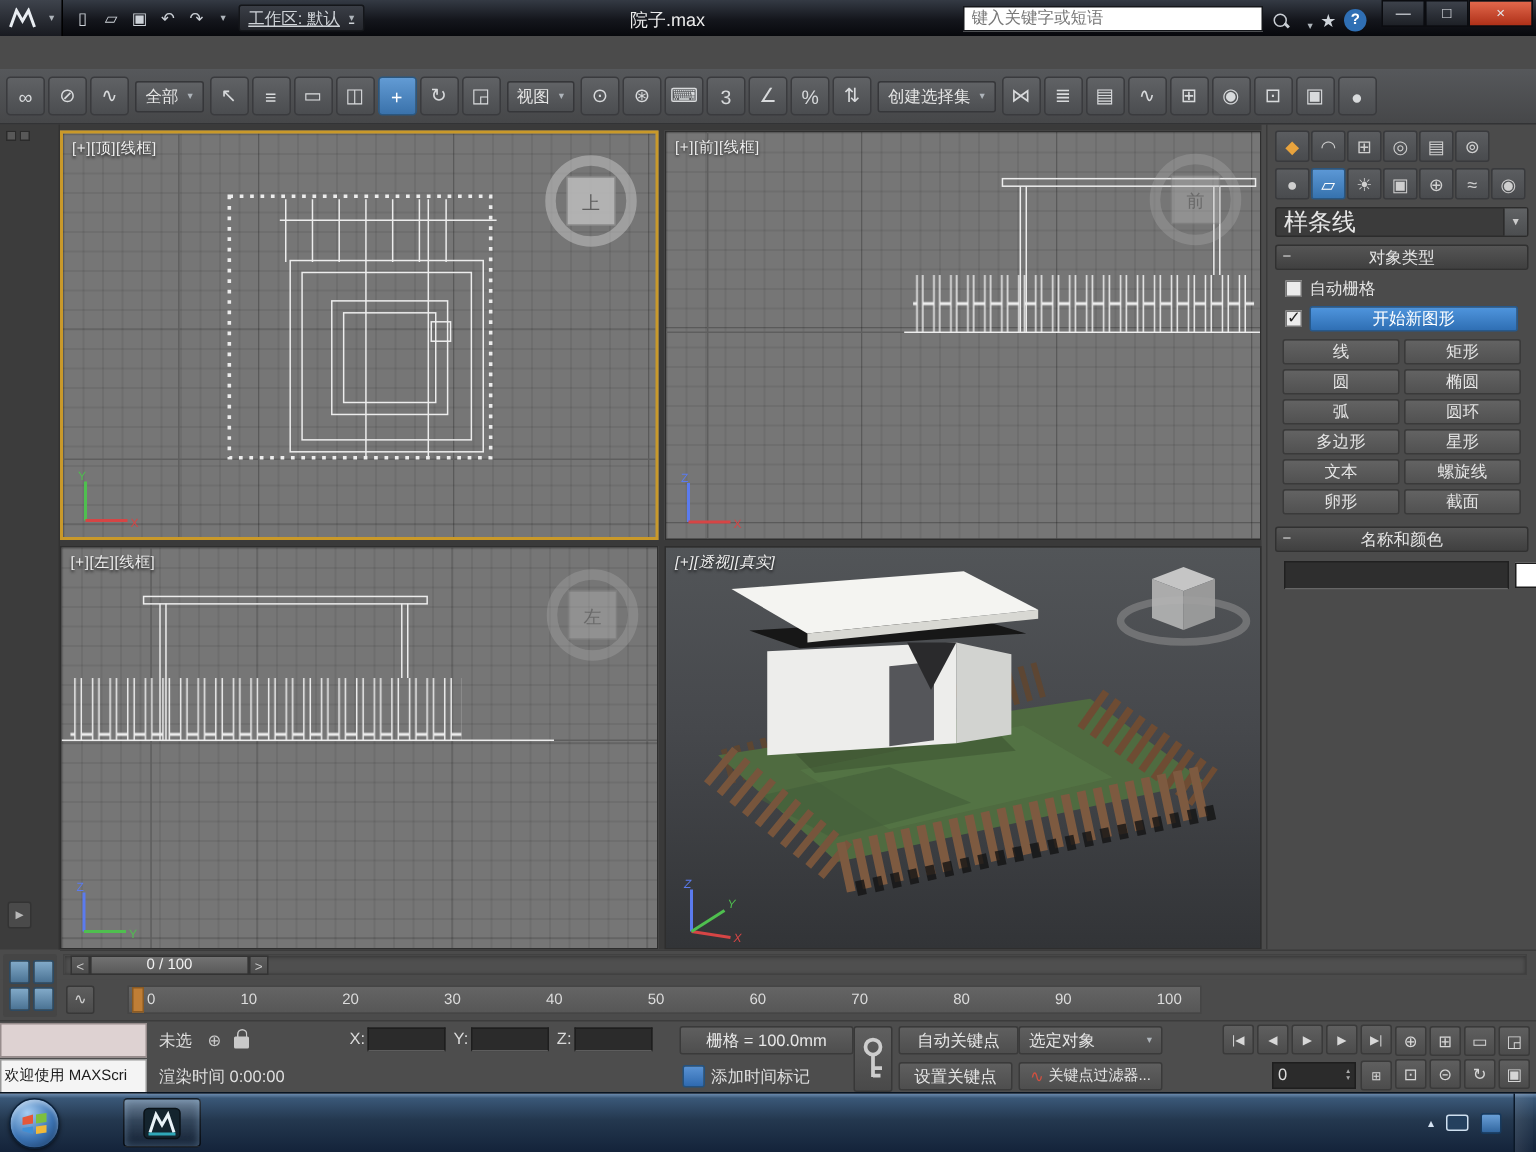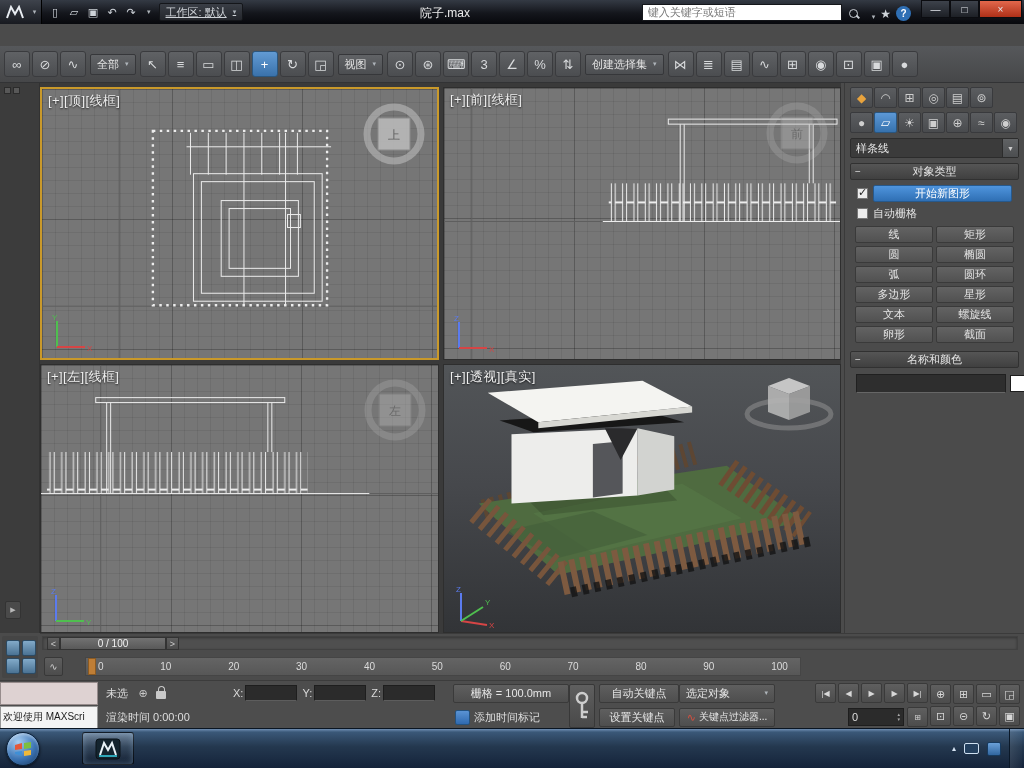--- a/index.html
+++ b/index.html
@@ -62,43 +62,43 @@
   display:grid;grid-template-columns:399px 398px;grid-template-rows:273px 269px;gap:4px;padding-top:4px;}
 .vp{position:relative;overflow:hidden;border:1px solid #2e2e2e;}
 .vp.active{border:2px solid #c9992a;}
 .vp-wire{background-color:#767676;
   background-image:
    linear-gradient(rgba(0,0,0,.18) 1px,transparent 1px),
    linear-gradient(90deg,rgba(0,0,0,.18) 1px,transparent 1px),
    linear-gradient(rgba(0,0,0,.07) 1px,transparent 1px),
    linear-gradient(90deg,rgba(0,0,0,.07) 1px,transparent 1px);
   background-size:130px 130px,130px 130px,13px 13px,13px 13px;}
-.vp-persp{background:linear-gradient(180deg,#525558 0%,#46484c 45%,#323437 100%);}
+.vp-persp{background:linear-gradient(180deg,#525558 0%,#46484c 45%,#323437 100%);font-style:italic;}
 .vp-svg{position:absolute;inset:0;width:100%;height:100%;}
-.vp-label{position:absolute;left:6px;top:3px;font-size:13px;color:#efefef;
+.vp-label{position:absolute;left:6px;top:3px;font-size:10px;color:#efefef;
   text-shadow:0 1px 2px rgba(0,0,0,.75);letter-spacing:.4px;z-index:3;}
 .viewcube{position:absolute;right:5px;top:5px;z-index:2;}
 .vc-ring{fill:none;stroke:#c8c8c8;stroke-width:7;opacity:.5;}
 .vc-face{fill:#bdbdbd;opacity:.85;stroke:#8f8f8f;}
 .vc-text{font-size:12px;fill:#5e5e5e;text-anchor:middle;}
 .viewcube.faded svg{opacity:.45;}
 .tripod{position:absolute;left:5px;bottom:3px;z-index:2;}
 
 
 .cmdpanel{position:absolute;left:844px;top:83px;width:180px;height:550px;background:#4b4b4b;
   border-left:1px solid #3a3a3a;padding:2px 4px;}
 .panel-tabs,.panel-cats{display:flex;align-items:center;gap:1px;padding:2px 1px;}
 .ptab,.pcat{width:23px;height:21px;display:flex;align-items:center;justify-content:center;
   font-size:12px;color:#cfcfcf;background:linear-gradient(#5b5d60,#494b4e);
   border:1px solid #393a3d;border-radius:2px;}
 .ptab.create-active{color:#e8a33d;}
 .pcat.active{background:linear-gradient(#5c98d6,#3672ae);border-color:#2a5680;color:#fff;}
 .pdd{display:flex;align-items:center;height:20px;margin:3px 1px;background:#3b3b3b;
   border:1px solid #2c2c2c;border-radius:2px;}
-.pdd-text{flex:1;font-size:11px;color:#e6e6e6;padding:0 5px;}
+.pdd-text{flex:1;font-size:16px;color:#e6e6e6;padding:0 5px;}
 .pdd-btn{width:16px;height:18px;display:flex;align-items:center;justify-content:center;font-size:7px;color:#ccc;
   background:linear-gradient(#606264,#4c4e50);border-left:1px solid #2c2c2c;}
 .rollout{display:flex;align-items:center;height:17px;margin:5px 1px 3px;
   background:linear-gradient(#555,#404040);border:1px solid #313131;border-radius:2px;}
 .ro-minus{width:14px;text-align:center;font-size:10px;color:#ddd;}
 .ro-title{flex:1;text-align:center;font-size:11px;color:#e4e4e4;margin-right:14px;}
 .cb-row{display:flex;align-items:center;gap:5px;padding:2px 8px;}
 .cb{width:11px;height:11px;background:#ececec;border:1px solid #777;display:inline-block;position:relative;flex:none;}
 .cb.checked::after{content:"✓";position:absolute;left:0;top:-3px;font-size:11px;color:#222;}
 .cb-label{font-size:11px;color:#e2e2e2;}
@@ -450,26 +450,26 @@
     </div>
     <div class="pdd">
       <span class="pdd-text">样条线</span>
       <span class="pdd-btn">▼</span>
     </div>
     <div class="rollout">
       <span class="ro-minus">−</span>
       <span class="ro-title">对象类型</span>
     </div>
     <div class="cb-row">
+      <span class="cb"></span>
+      <span class="cb-label">自动栅格</span>
+    </div>
+    <div class="cb-row">
       <span class="cb checked"></span>
       <button class="shape-btn blue">开始新图形</button>
-    </div>
-    <div class="cb-row">
-      <span class="cb"></span>
-      <span class="cb-label">自动栅格</span>
     </div>
     <div class="btn-grid">
       <button class="shape-btn">线</button>
       <button class="shape-btn">矩形</button>
       <button class="shape-btn">圆</button>
       <button class="shape-btn">椭圆</button>
       <button class="shape-btn">弧</button>
       <button class="shape-btn">圆环</button>
       <button class="shape-btn">多边形</button>
       <button class="shape-btn">星形</button>

